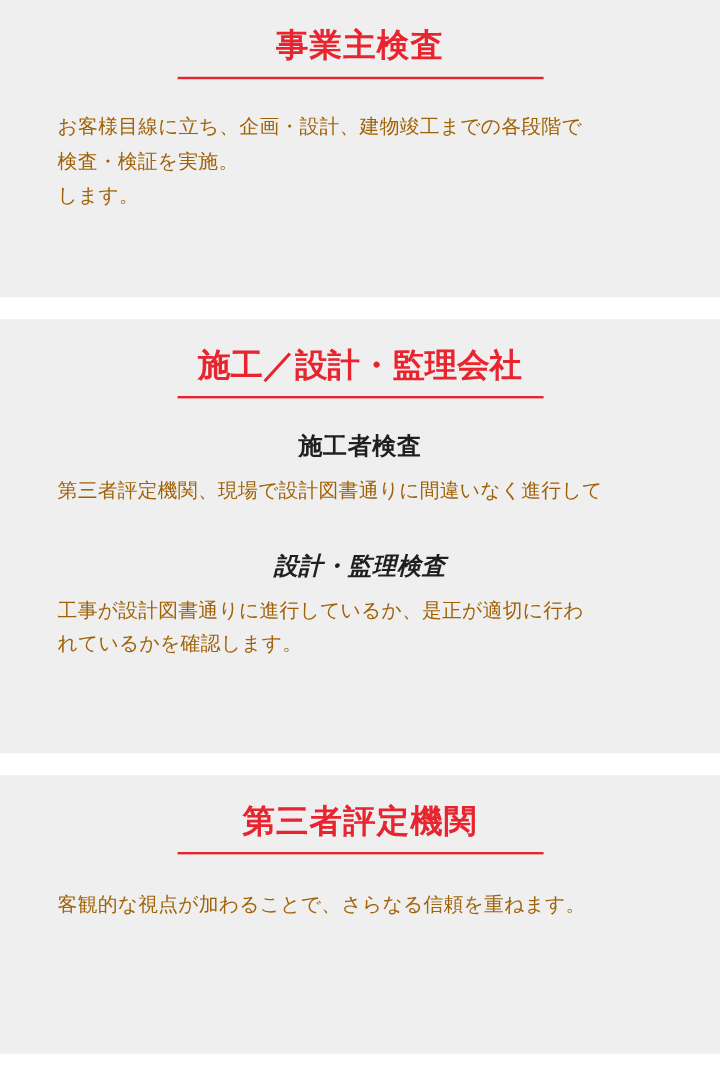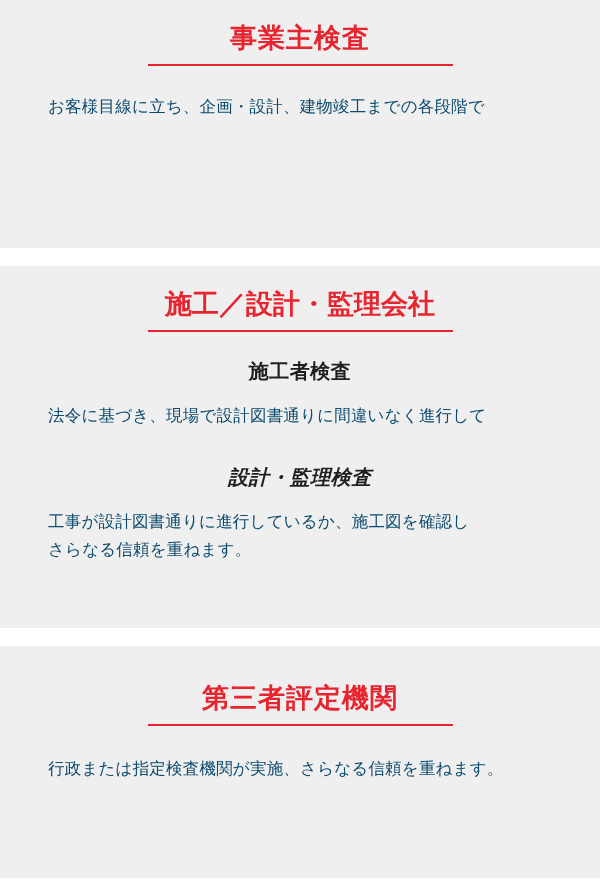--- a/index.html
+++ b/index.html
@@ -27,21 +27,21 @@
     box-sizing: border-box;
     padding: 0 48px;
   }
   .gap {
     background: #ffffff;
     height: 18px;
     flex: 0 0 18px;
   }
   .sec-1 { height: 248px; padding-top: 22px; }
   .sec-2 { height: 362px; padding-top: 22px; }
-  .sec-3 { height: 232px; padding-top: 36px; }
+  .sec-3 { height: 232px; padding-top: 22px; }
 
   .heading-wrap {
     text-align: center;
   }
   .heading {
     color: #e8242f;
     font-weight: bold;
     font-size: 27px;
     letter-spacing: 1px;
     line-height: 1.2;
@@ -54,82 +54,84 @@
   .rule {
     width: 305px;
     height: 2px;
     background: #e8242f;
     margin: 0 auto 0 auto;
   }
   .body-text {
     font-size: 16.5px;
     line-height: 1.72;
     letter-spacing: 0.2px;
-    color: #0c4a6e;
+    color: #a16207;
     margin: 0;
     padding: 0;
   }
   .sec-1 .body-text {
     margin-top: 26px;
   }
   .sub-heading {
     text-align: center;
     font-weight: bold;
     font-size: 20px;
     color: #1f1f1f;
     letter-spacing: 0.5px;
-    margin: 16px;
+    margin: 4px;
   }
   .sec-2 .sub-1 { margin-top: 26px; }
   .sec-2 .sub-2 { margin-top: 34px; font-style: italic; }
   .sec-2 .body-text { margin-top: 10px; }
   .sec-3 .body-text { margin-top: 28px; }
   .sec-3 .rule { width: 305px; }
   .line { display: block; }
 </style>
 </head>
 <body>
 
 <div class="page">
 
   <div class="section sec-1">
     <div class="heading-wrap">
       <h2 class="heading">事業主検査</h2>
       <div class="rule"></div>
     </div>
     <p class="body-text">
       <span class="line">お客様目線に立ち、企画・設計、建物竣工までの各段階で</span>
+      <span class="line">検査・検証を実施。</span>
+      <span class="line">します。</span>
     </p>
   </div>
 
   <div class="gap"></div>
 
   <div class="section sec-2">
     <div class="heading-wrap">
       <h2 class="heading wide">施工／設計・監理会社</h2>
       <div class="rule"></div>
     </div>
 
     <h3 class="sub-heading sub-1">施工者検査</h3>
     <p class="body-text">
-      <span class="line">法令に基づき、現場で設計図書通りに間違いなく進行して</span>
+      <span class="line">第三者評定機関、現場で設計図書通りに間違いなく進行して</span>
     </p>
 
     <h3 class="sub-heading sub-2">設計・監理検査</h3>
     <p class="body-text">
-      <span class="line">工事が設計図書通りに進行しているか、施工図を確認し</span>
-      <span class="line">さらなる信頼を重ねます。</span>
+      <span class="line">工事が設計図書通りに進行しているか、是正が適切に行わ</span>
+      <span class="line">れているかを確認します。</span>
     </p>
   </div>
 
   <div class="gap"></div>
 
   <div class="section sec-3">
     <div class="heading-wrap">
       <h2 class="heading">第三者評定機関</h2>
       <div class="rule"></div>
     </div>
     <p class="body-text">
-      <span class="line">行政または指定検査機関が実施、さらなる信頼を重ねます。</span>
+      <span class="line">客観的な視点が加わることで、さらなる信頼を重ねます。</span>
     </p>
   </div>
 
 </div>
 
 </body></html>

